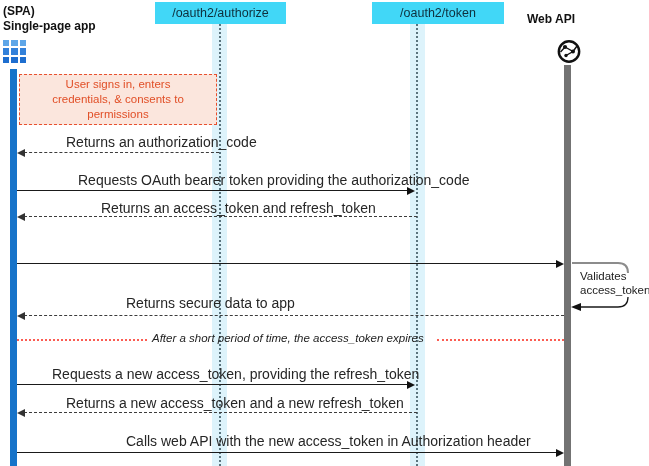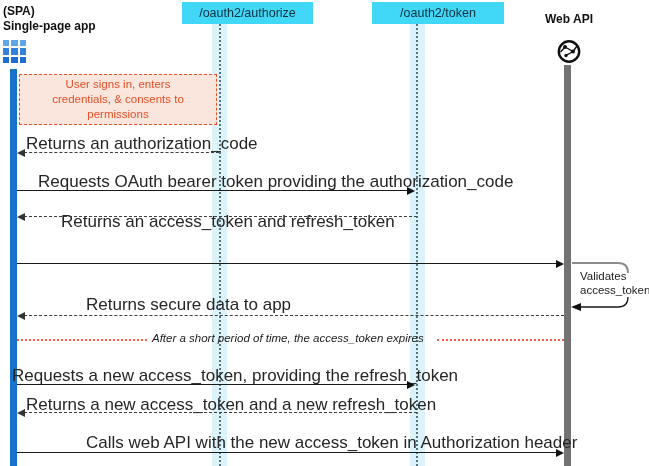--- a/index.html
+++ b/index.html
@@ -20,21 +20,21 @@
   .grid-icon div{width:100%;height:100%;}
   .grid-icon div:nth-child(-n+3){background:#5ea6e8;}
   .grid-icon div:nth-child(n+4):nth-child(-n+6){background:#3381da;}
   .grid-icon div:nth-child(n+7){background:#1e6ecf;}
   .globe{position:absolute;left:555px;top:38px;}
   .user-note{position:absolute;left:19px;top:74px;width:198px;height:51px;
     background:#fbe6dd;border:1.5px dashed #e8502e;box-sizing:border-box;
     display:flex;align-items:center;justify-content:center;}
   .user-note span{display:block;width:162px;text-align:center;color:#e14f27;
     font-size:11.5px;line-height:1.3;}
-  .mlabel{position:absolute;font-size:17px;color:#262626;white-space:nowrap;}
+  .mlabel{position:absolute;font-size:14px;color:#262626;white-space:nowrap;margin-left:40px;}
   .mline{position:absolute;height:0;border-top:1.2px solid #1a1a1a;}
   .mline.dashed{border-top:1.2px dashed #3c3c3c;}
   .ah{position:absolute;width:0;height:0;}
   .ah-right{border-left:8px solid #111;border-top:4px solid transparent;border-bottom:4px solid transparent;}
   .ah-left{border-right:8px solid #333;border-top:4px solid transparent;border-bottom:4px solid transparent;}
   .expiry-dots{position:absolute;height:0;border-top:2px dotted #fb5c52;}
   .expiry-text{position:absolute;font-size:11.5px;color:#222;white-space:nowrap;font-style:italic;}
   .validate-text{position:absolute;left:580px;top:270px;width:76px;font-size:11.5px;
     line-height:1.2;color:#222;}
   .vnote-svg{position:absolute;left:556px;top:255px;}
@@ -61,45 +61,45 @@
       <div></div>
       <div></div>
       <div></div>
       <div></div>
       <div></div>
       <div></div>
       <div></div>
       <div></div>
   </div>
 
-  <div class="endpoint" style="left:155px;width:131px;margin-left:27px;">/oauth2/authorize</div>
+  <div class="endpoint" style="left:155px;width:131px;">/oauth2/authorize</div>
   <div class="endpoint" style="left:372px;width:132px;">/oauth2/token</div>
 
-  <div class="actor-title" style="left:527px;top:12px;width:84px;text-align:center;">Web API</div>
+  <div class="actor-title" style="left:527px;top:12px;width:84px;text-align:left;">Web API</div>
   <svg class="globe" width="28" height="28" viewBox="0 0 28 28">
     <circle cx="14" cy="13.5" r="10.2" fill="#fff" stroke="#111" stroke-width="2.4"></circle>
     <path d="M10,9 L18,13.5 L11,17.5 M10,9 L5.5,14 M18,13.5 L22,8" fill="none" stroke="#111" stroke-width="1.4"></path>
     <circle cx="10" cy="9" r="2.1" fill="#111"></circle>
     <circle cx="18" cy="13.5" r="2" fill="#111"></circle>
     <circle cx="11" cy="17.5" r="1.7" fill="#111"></circle>
   </svg>
 
   <div class="user-note">
     <span>User signs in, enters credentials, &amp; consents to permissions</span>
   </div>
 
   <div class="mlabel" style="left:26px;top:134px;">Returns an authorization_code</div>
   <div class="mline dashed" style="left:19px;top:152px;width:200px;"></div>
   <div class="ah ah-left" style="left:17px;top:149px;"></div>
 
   <div class="mlabel" style="left:38px;top:172px;">Requests OAuth bearer token providing the authorization_code</div>
   <div class="mline" style="left:17px;top:190px;width:391px;"></div>
   <div class="ah ah-right" style="left:407px;top:187px;"></div>
 
-  <div class="mlabel" style="left:38px;top:212px;padding-left:23px;">Returns an access_token and refresh_token</div>
+  <div class="mlabel" style="left:38px;top:200px;padding-left:23px;">Returns an access_token and refresh_token</div>
   <div class="mline dashed" style="left:19px;top:216px;width:398px;"></div>
   <div class="ah ah-left" style="left:17px;top:213px;"></div>
 
   <div class="mline" style="left:17px;top:263px;width:540px;"></div>
   <div class="ah ah-right" style="left:556px;top:260px;"></div>
 
   <svg class="vnote-svg" width="93" height="62" viewBox="0 0 93 62">
     <path d="M16,8 H62 Q72,8 72,18" fill="none" stroke="#8c8c8c" stroke-width="2"></path>
     <path d="M72,42 Q72,52 62,52 H24" fill="none" stroke="#1a1a1a" stroke-width="1.3"></path>
     <polygon points="15,52 25,48 25,56" fill="#111"></polygon>

